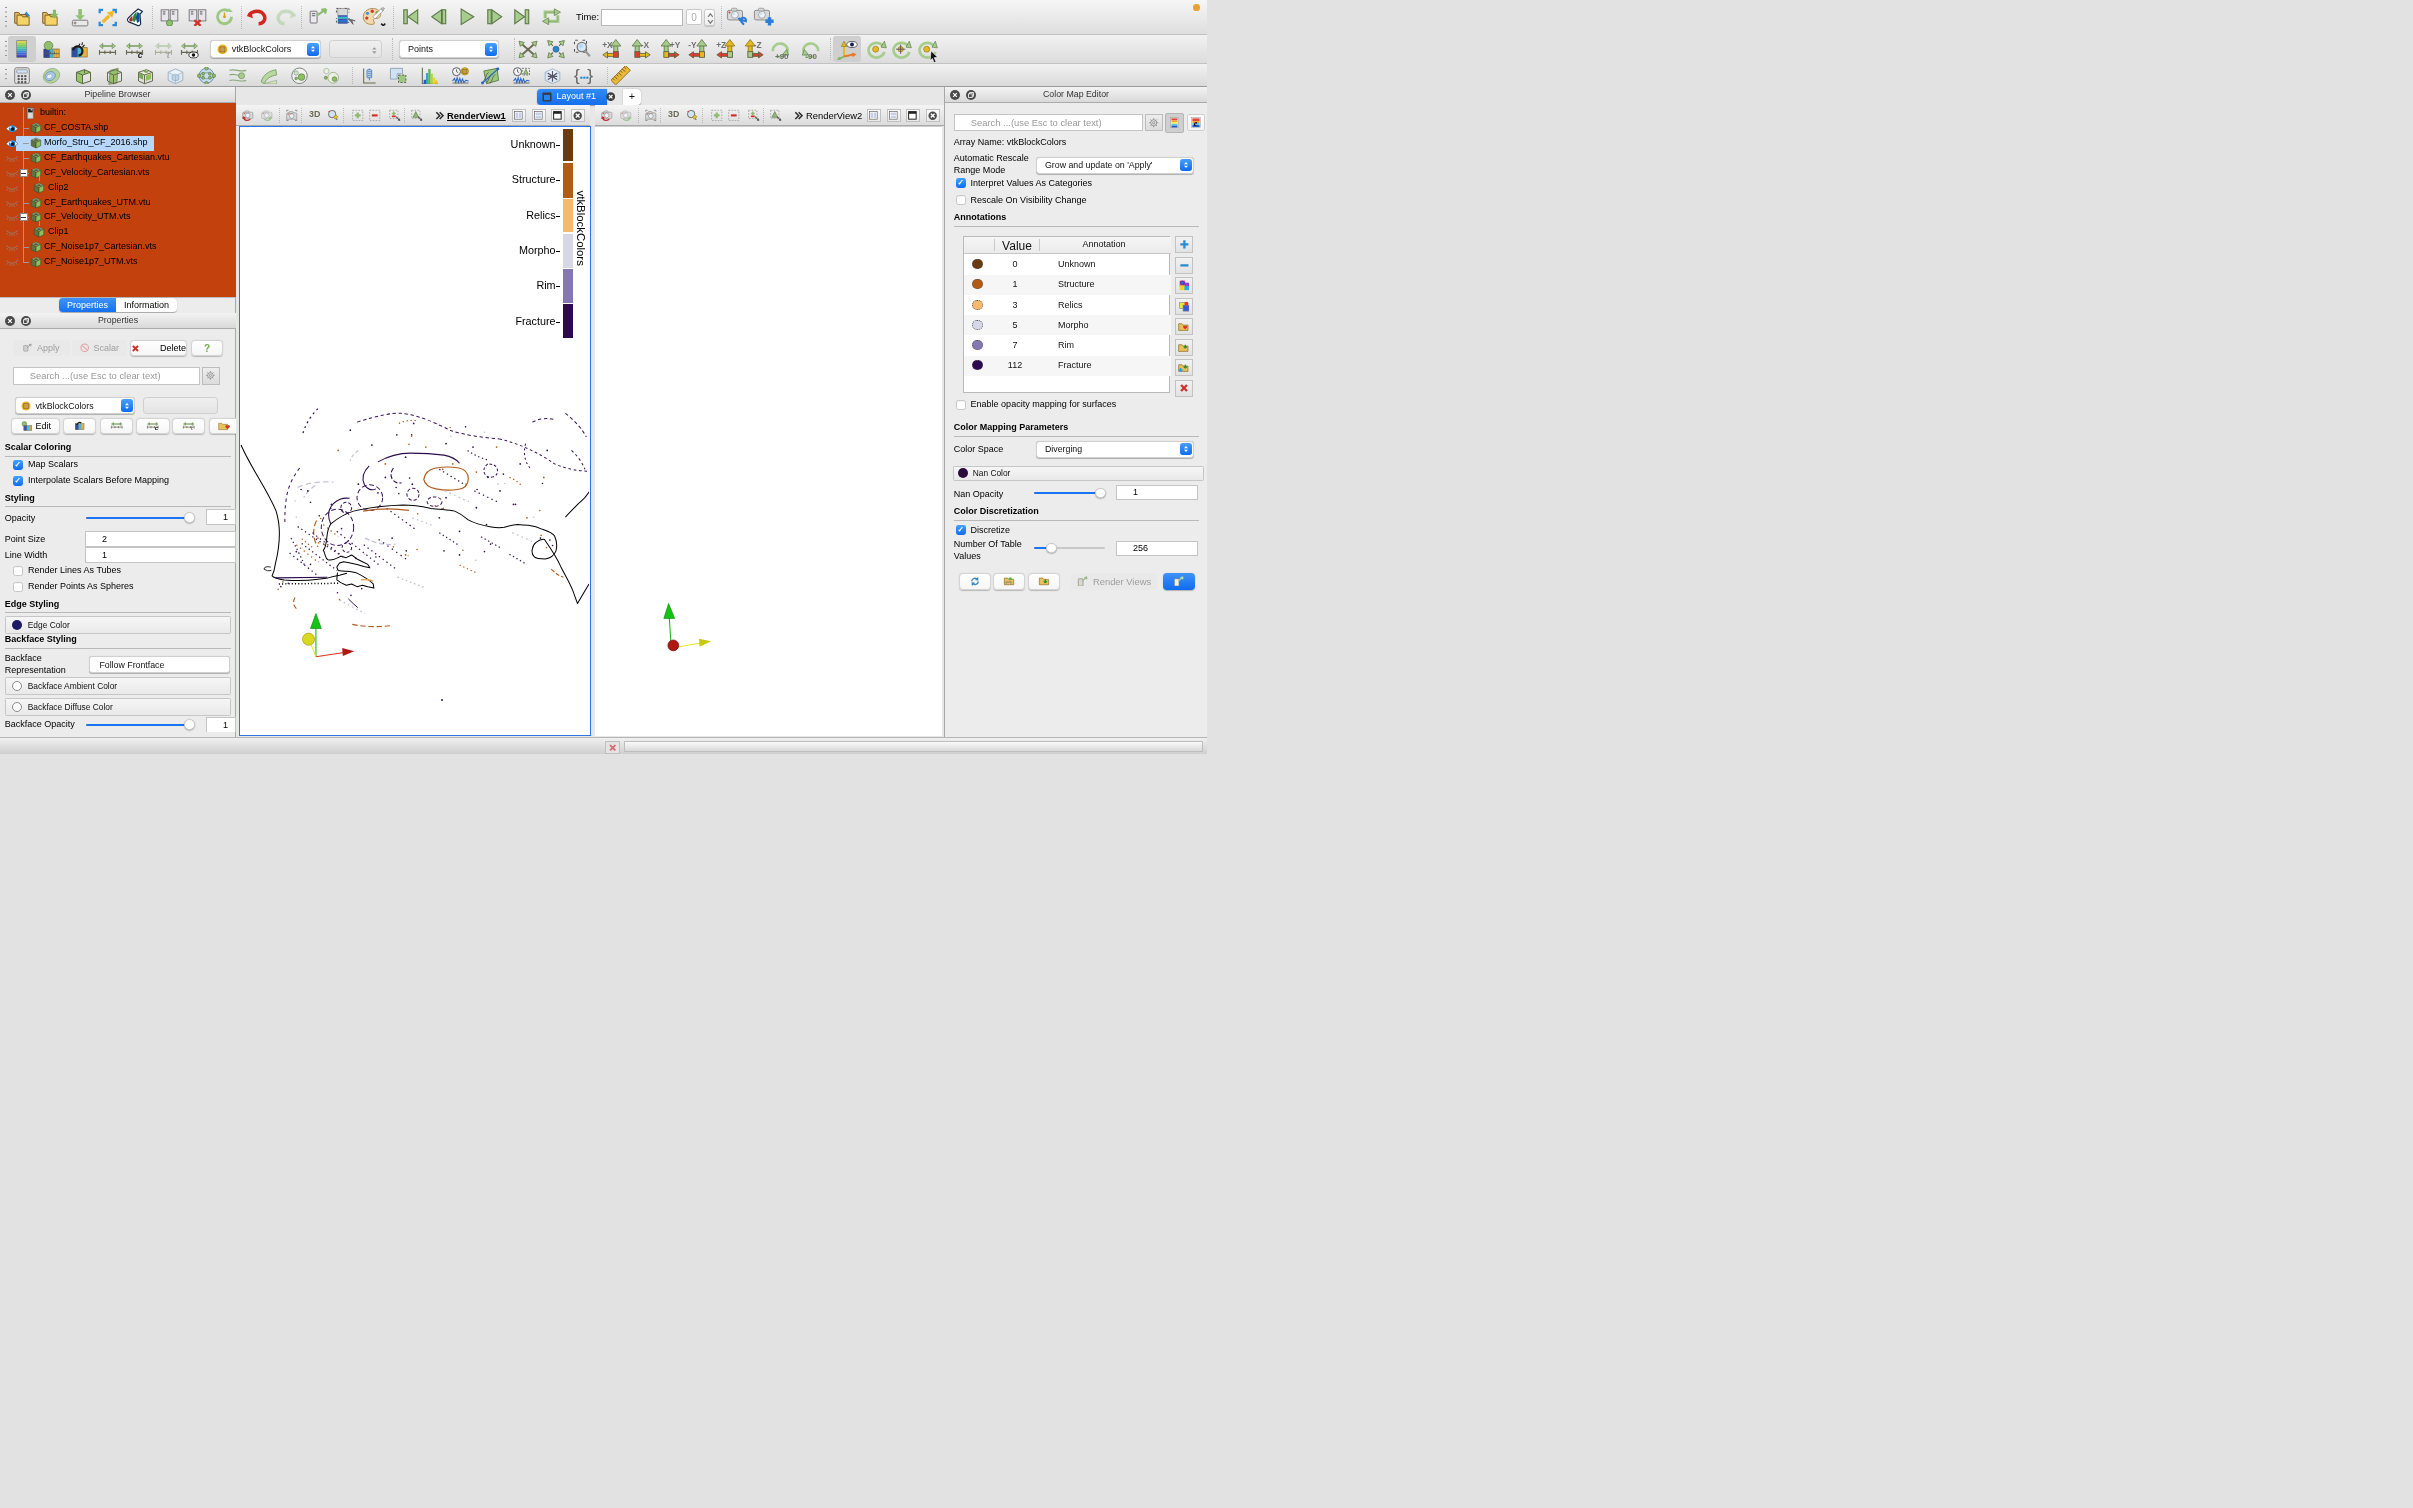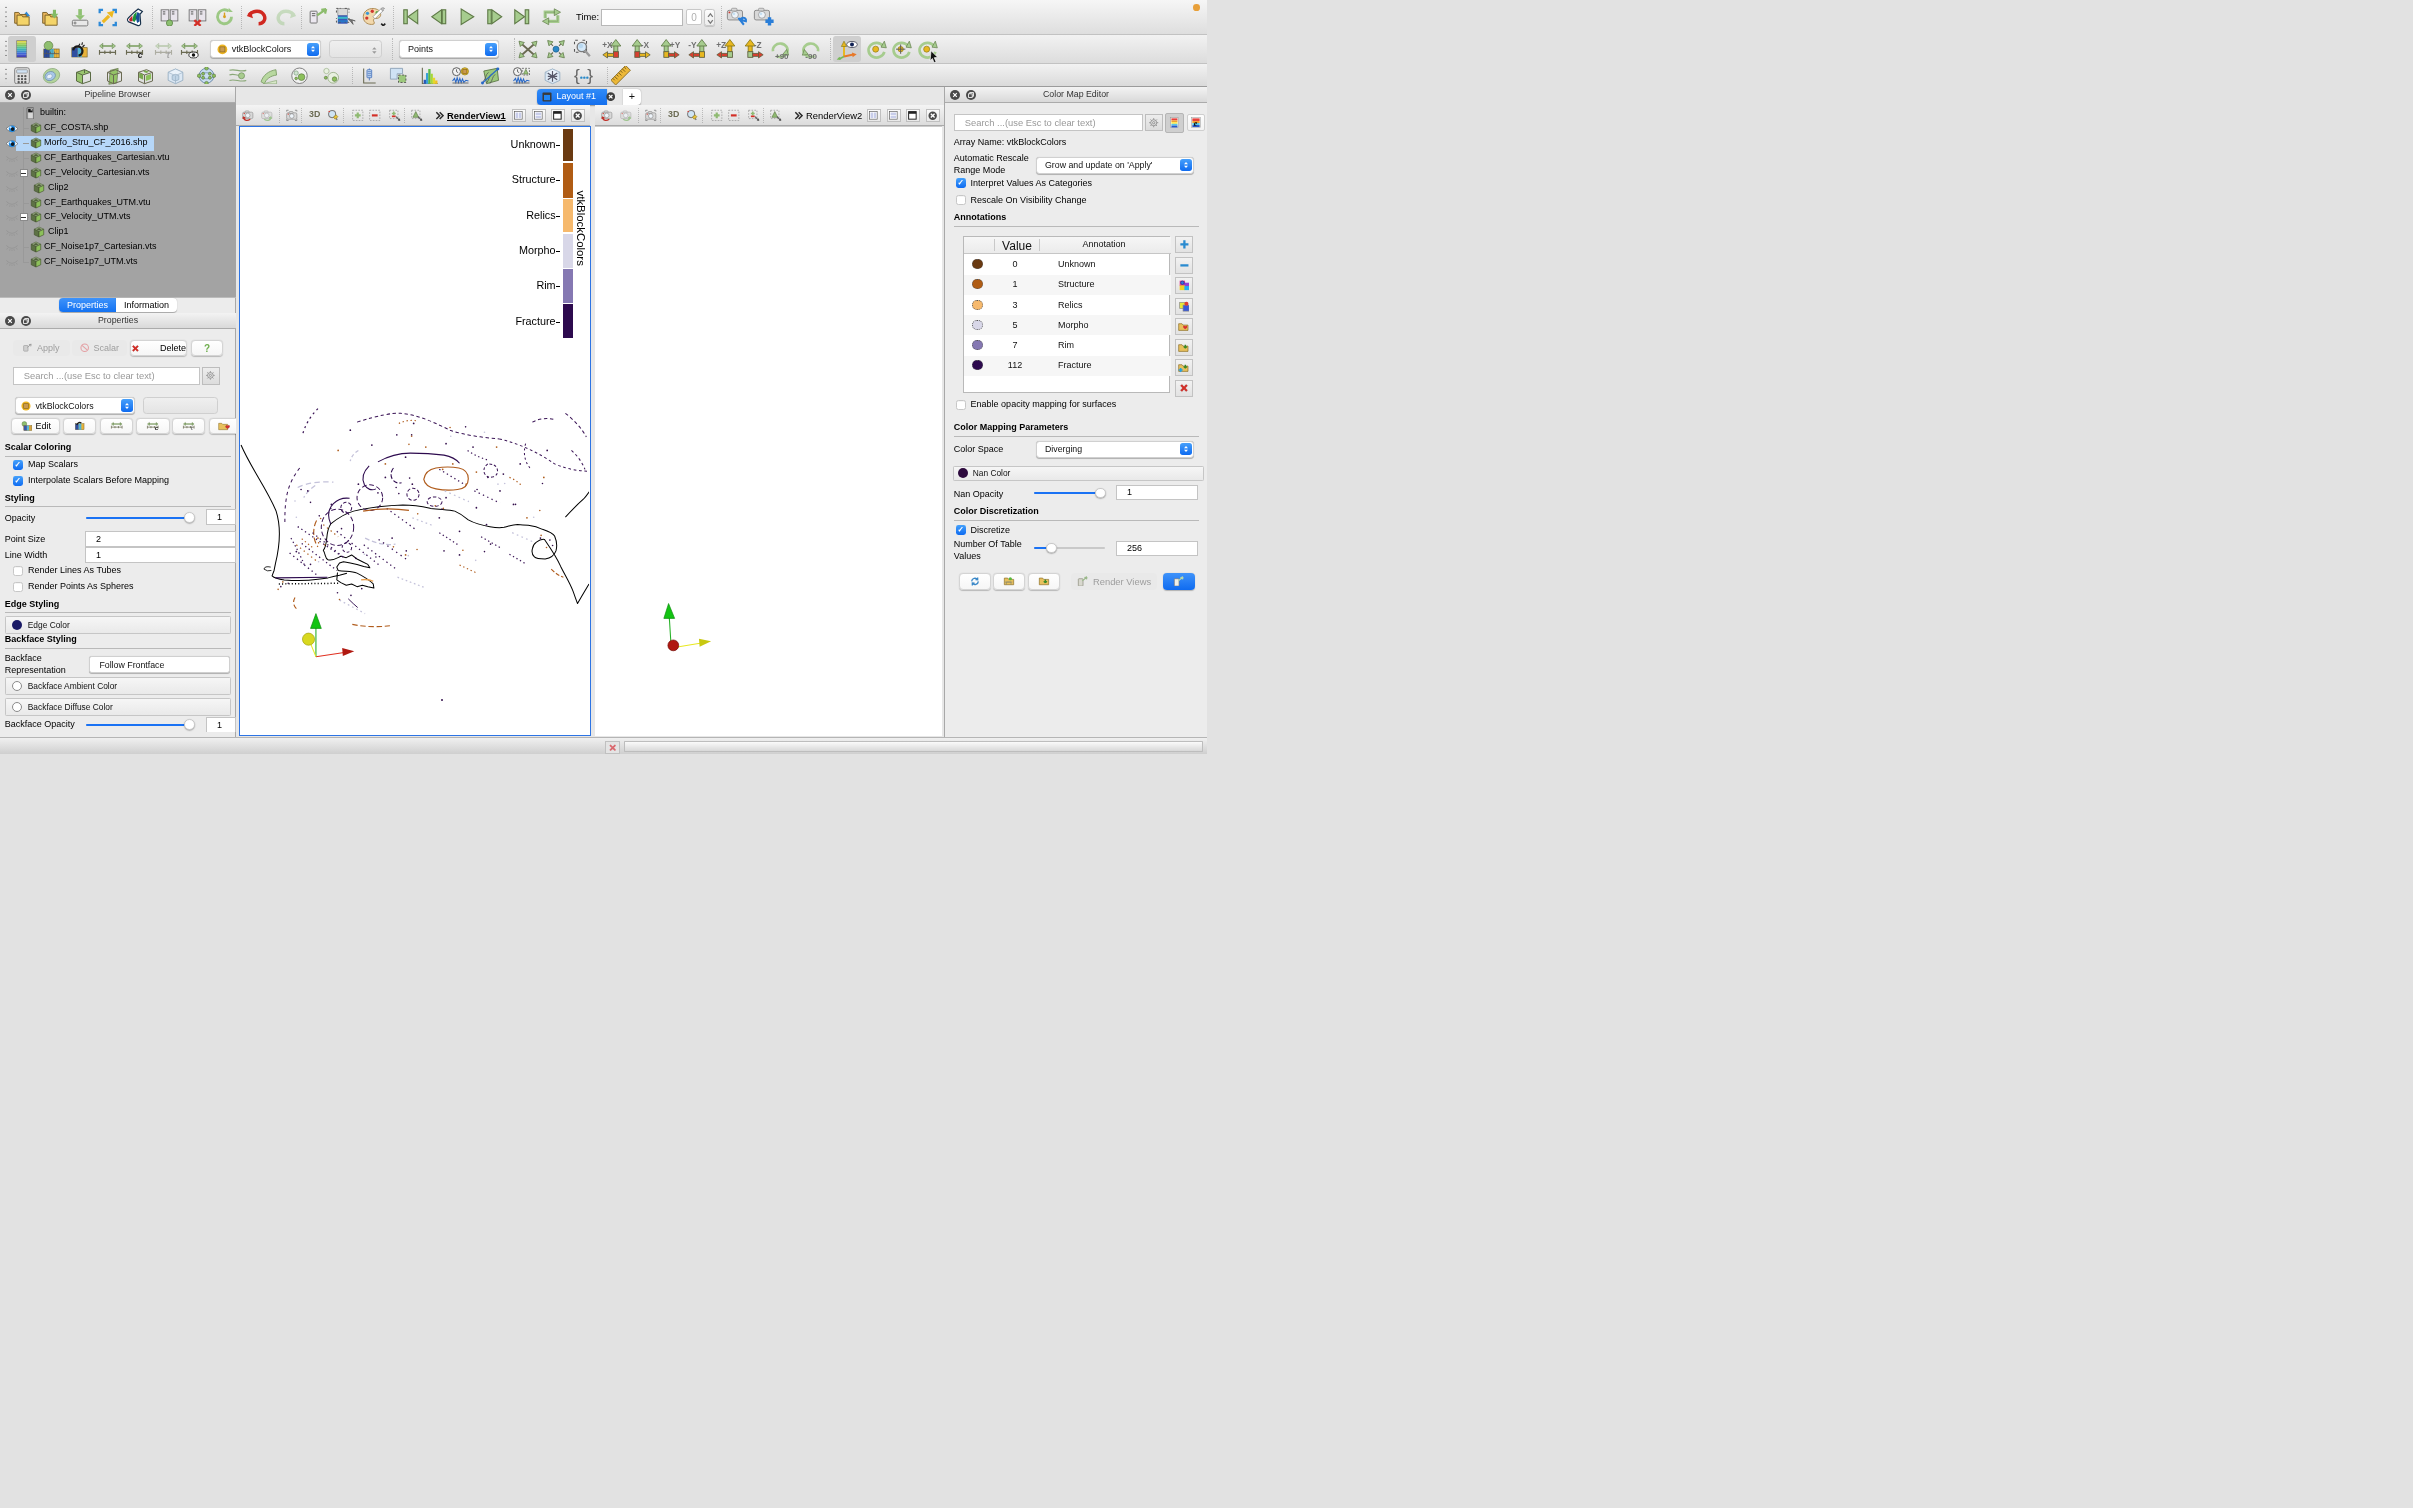--- a/index.html
+++ b/index.html
@@ -19,21 +19,21 @@
 .chk{position:absolute;width:10px;height:10px;border-radius:2.4px}
 .chk.on{background:linear-gradient(#45a1fb,#0e6bf1);color:#fff;font-weight:700;font-size:8px;text-align:center;line-height:10px}
 .chk.off{background:#fff;border:0.7px solid #c7c7c7;box-shadow:inset 0 0.7px 0.7px rgba(0,0,0,.06)}
 .lbl{position:absolute;font-size:9px;color:#000;white-space:nowrap}
 .hdr{position:absolute;font-size:9px;font-weight:700;color:#000;white-space:nowrap}
 .hrr{position:absolute;height:0.7px;background:#b9b9b9}
 .slider{position:absolute;height:10.8px}
 .slider .tr{position:absolute;left:0;right:0;top:4.7px;height:2px;border-radius:1.3px;background:#c9c9c9}
 .slider .fl{position:absolute;left:0;top:4.7px;height:2px;border-radius:1.3px;background:#1a72f4}
 .slider .kn{position:absolute;top:0;width:10.8px;height:10.8px;border-radius:50%;background:#fff;border:0.3px solid #c9c9c9;box-shadow:0 0.7px 1.3px rgba(0,0,0,.3)}
-.tin{position:absolute;background:#fff;border:0.7px solid #c4c4c4;font-size:9px;padding-left:10px;color:#000;display:flex;align-items:center}
+.tin{position:absolute;background:#fff;border:0.7px solid #c4c4c4;font-size:9px;padding-left:16px;color:#000;display:flex;align-items:center}
 .band{position:absolute;left:4.7px;right:4.7px;background:linear-gradient(#f6f6f6,#e9e9e9);border:0.7px solid #c6c6c6;border-radius:1.3px;display:flex;align-items:center}
 .wbtn{position:absolute;background:linear-gradient(#ffffff,#f6f6f6);border:0.3px solid #d4d4d4;border-radius:4px;box-shadow:0 0.3px 1px rgba(0,0,0,.22);display:flex;align-items:center;justify-content:center;font-size:9px;color:#000}
 .gbtn{position:absolute;background:#e9e9e9;border-radius:4px;display:flex;align-items:center;justify-content:center;font-size:9px;color:#9d9d9d}
 .tick{color:#fff;font-size:7.7px;font-weight:700;line-height:10px;text-align:center;width:100%}
 </style></head>
 <body>
 <div id="tb1">
     <div style="position:absolute;left:4.7px;top:5.4px;height:24px;width:2px;background-image:radial-gradient(circle,#8a8a8a 0.7px,transparent 0.8px);background-size:2px 4.7px"></div>
 <div style="position:absolute;left:12px;top:6.7px"><svg width="21.5" height="21" viewBox="0 0 32 31">
         <polygon points="15.8,13.8 21.5,6.5 27.2,13.8" fill="#2e8ad8"></polygon>
@@ -521,21 +521,21 @@
           <path d="M2 2 8 8 M8 2 2 8" stroke="#fff" stroke-width="2"></path>
         </svg>
       </div>
     <div class="dbtn" style="left:21px">
         <svg width="6" height="6" viewBox="0 0 10 10">
           <rect x="3" y="1" width="6" height="6" fill="none" stroke="#fff" stroke-width="1.4"></rect>
           <rect x="1" y="3" width="6" height="6" fill="#4a4a4a" stroke="#fff" stroke-width="1.4"></rect>
         </svg>
       </div>
   </div>
-  <div id="tree" style="position:absolute;left:0;top:15.5px;width:236px;height:195px;background:#a3a3a3;border-bottom:0.7px solid #bbb;overflow:hidden">
+  <div id="tree" style="position:absolute;left:0;top:15.5px;width:236px;height:195px;background:#c2410c;border-bottom:0.7px solid #bbb;overflow:hidden">
       <div style="position:absolute;left:23px;top:4px;width:0.7px;height:156px;background:#999"></div>
 <div style="position:absolute;left:25.6px;top:4px"><svg width="8.8" height="12.8" viewBox="0 0 13 19">
           <rect x="1.5" y="1" width="10" height="17" rx="1" fill="#b8b8b8" stroke="#4a4a4a"></rect>
           <rect x="3.2" y="2.8" width="6.6" height="5" fill="#1a1a1a"></rect>
           <rect x="6.8" y="3.4" width="2.4" height="1.6" fill="#eee"></rect>
           <rect x="3.2" y="9" width="6.6" height="7.4" fill="#d8d8d8"></rect>
         </svg></div>
 <div style="position:absolute;left:40px;top:4.7px;font-size:9px;color:#000">builtin:</div>
 <div style="position:absolute;left:4.7px;top:21px"><svg width="14" height="9.4" viewBox="0 0 22 15">
           <path d="M1.5 7.5 Q11 -2.5 20.5 7.5 Q11 17.5 1.5 7.5Z" fill="#fff" stroke="#555" stroke-width="1"></path>

